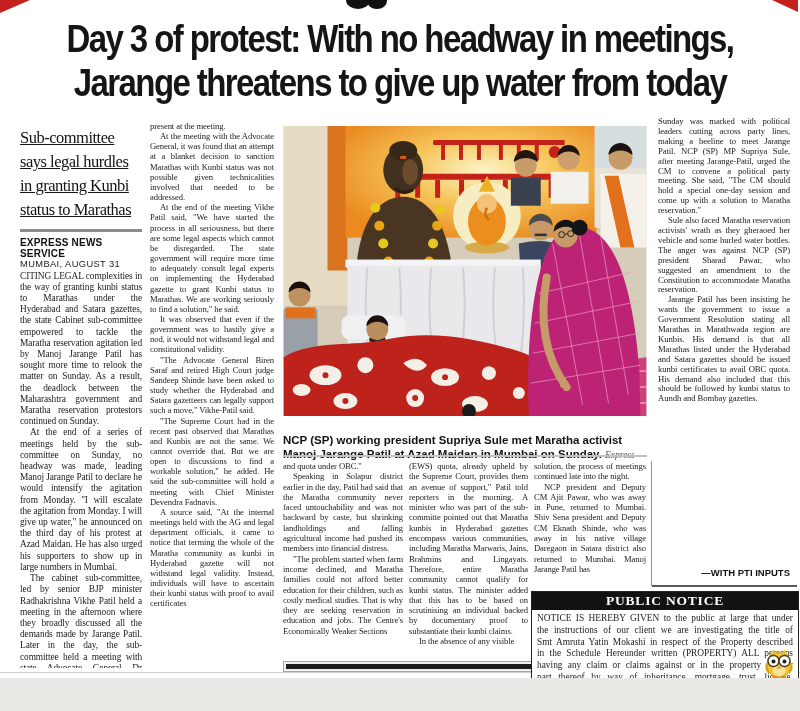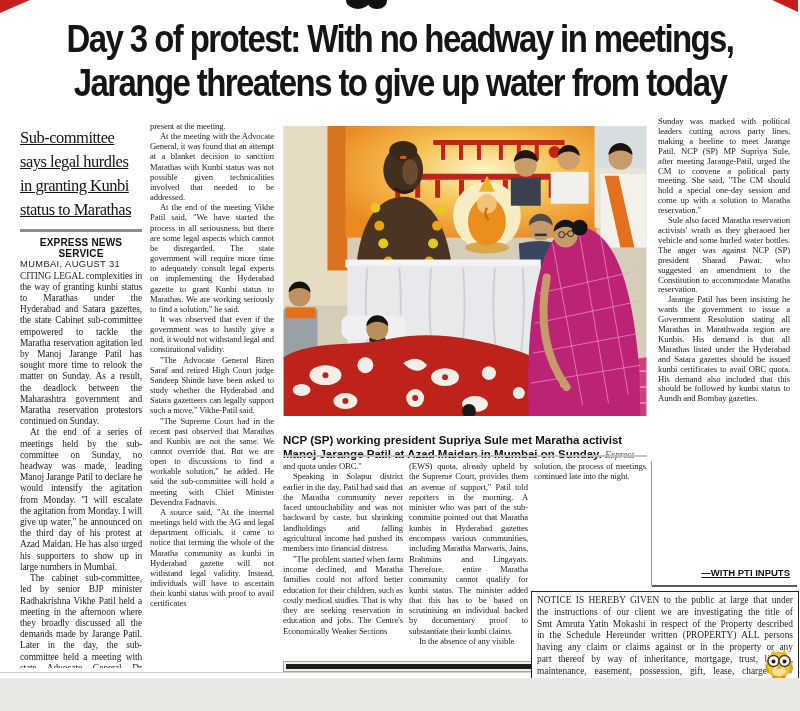--- a/index.html
+++ b/index.html
@@ -29,36 +29,36 @@
   .c2 { left:150px; top:121px; width:124px; height:546px; font-size:8.6px; line-height:10.15px; }
   .c3 { left:283px; top:461px; width:120px; height:198px; font-size:8.6px; line-height:10.3px; }
   .c4 { left:409px; top:461px; width:119px; height:198px; font-size:8.6px; line-height:10.3px; }
   .c5 { left:534px; top:461px; width:112px; height:126px; font-size:8.6px; line-height:10.3px; }
   .c6 { left:658px; top:117px; width:132px; height:446px; font-size:8.7px; line-height:9.9px; }
 
   .deck { font-size:16.5px; line-height:24px; letter-spacing:-0.5px; text-align:left;
     color:#141414; font-family:"Liberation Serif", serif;text-decoration:underline; }
   .deck-rule { height:3px; background:#8c8c8c; margin:7px 0 5px 0; }
   .byline { font-family:"Liberation Sans", sans-serif; font-weight:700; font-size:10px;
-    letter-spacing:0.2px; color:#101010; text-align:center; }
+    letter-spacing:0.2px; color:#101010; text-align:left; }
   .dateline { font-family:"Liberation Sans", sans-serif; font-weight:400; font-size:9.3px;
     letter-spacing:0.4px; color:#222; text-align:left; }
 
   
   .photo { position:absolute; left:283px; top:126px; width:364px; height:290px; overflow:hidden; }
   .caption { position:absolute; left:283px; top:421px; width:360px;
     font-family:"Liberation Sans", sans-serif; font-weight:700; font-size:11.5px;
     line-height:14px; color:#131313; }
   .caption .credit { font-family:"Liberation Serif", serif; font-style:italic;
     font-weight:400; font-size:9.5px; color:#555; }
   .caption-rule { position:absolute; left:283px; top:455px; width:364px; height:2px; background:#c5c2ba; }
 
   .col-divider { position:absolute; left:651px; top:461px; width:1px; height:125px; background:#98958e; }
   .tagline { position:absolute; left:658px; top:567px; width:132px; text-align:right;
-    font-family:"Liberation Sans", sans-serif; font-weight:700; font-size:9.5px; color:#111;text-decoration:underline; }
+    font-family:"Liberation Sans", sans-serif; font-weight:700; font-size:9.5px; color:#111; }
   .end-rule { position:absolute; left:652px; top:585px; width:145px; height:2px; background:#5a5a5a; }
 
   
   .notice { position:absolute; left:531px; top:591px; width:266px; height:118px;
     background:#fff; border:1.5px solid #222; overflow:hidden; z-index:3; }
   .notice-bar { height:18px; background:#121212; color:#fff; text-align:center;
     font-family:"Liberation Serif", serif; font-weight:700; font-size:13.5px;
     letter-spacing:0.8px; line-height:18px; }
   .notice-body { padding:3px 5px; font-size:9.4px; line-height:11.8px; text-align:justify;
     word-spacing:1.5px; color:#1e1e1e; }
@@ -287,32 +287,34 @@
     <p>and quota under OBC."</p>
     <p>Speaking in Solapur district earlier in the day, Patil had said that the Maratha community never faced untouchability and was not backward by caste, but shrinking landholdings and falling agricultural income had pushed its members into financial distress.</p>
     <p>"The problem started when farm income declined, and Maratha families could not afford better education for their children, such as costly medical studies. That is why they are seeking reservation in education and jobs. The Centre's Economically Weaker Sections</p>
   </div>
   <div class="col c4">
     <p>(EWS) quota, already upheld by the Supreme Court, provides them an avenue of support," Patil told reporters in the morning. A minister who was part of the sub-committe pointed out that Maratha kunbis in Hyderabad gazettes encompass various communities, including Maratha Marwaris, Jains, Brahmins and Lingayats. Therefore, entire Maratha community cannot qualify for kunbi status. The minister added that this has to be based on scrutinising an individual backed by documentary proof to substantiate their kunbi claims.</p>
     <p>In the absence of any visible</p>
   </div>
   <div class="col c5">
     <p>solution, the process of meetings continued late into the night.</p>
+    <p>NCP president and Deputy CM Ajit Pawar, who was away in Pune, returned to Mumbai. Shiv Sena president and Deputy CM Eknath Shinde, who was away in his native village Daregaon in Satara district also returned to Mumbai. Manoj Jarange Patil has</p>
   </div>
 
   <div class="col c6">
     <p>Sunday was marked with political leaders cutting across party lines, making a beeline to meet Jarange Patil. NCP (SP) MP Supriya Sule, after meeting Jarange-Patil, urged the CM to convene a political party meeting. She said, "The CM should hold a special one-day session and come up with a solution to Maratha reservation."</p>
     <p>Sule also faced Maratha reservation activists' wrath as they gheraoed her vehicle and some hurled water bottles. The anger was against NCP (SP) president Sharad Pawar, who suggested an amendment to the Constitution to accommodate Maratha reservation.</p>
     <p>Jarange Patil has been insisting he wants the government to issue a Government Resolution stating all Marathas in Marathwada region are Kunbis. His demand is that all Marathas listed under the Hyderabad and Satara gazettes should be issued kunbi certificates to avail OBC quota. His demand also included that this should be followed by kunbi status to Aundh and Bombay gazettes.</p>
   </div>
   <div class="col-divider"></div>
   <div class="tagline">—WITH PTI INPUTS</div>
   <div class="end-rule"></div>
 
   <div class="notice">
+    <div class="notice-bar">PUBLIC NOTICE</div>
     <div class="notice-body">NOTICE IS HEREBY GIVEN to the public at large that under the instructions of our client we are investigating the title of Smt Amruta Yatin Mokashi in respect of the Property described in the Schedule Hereunder written (PROPERTY) ALL persons having any claim or claims against or in the property or any part thereof by way of inheritance, mortgage, trust, license, maintenance, easement, possession, gift, lease, charge or / otherwise however are hereby required to make the same in writing alone</div>
   </div>
 
   <div class="scroll-track">
     <div class="scroll-thumb"></div>
   </div>
   <div class="footer-band"></div>
 
   <div class="brand">
     <svg class="brand-icon" width="16" height="20">

